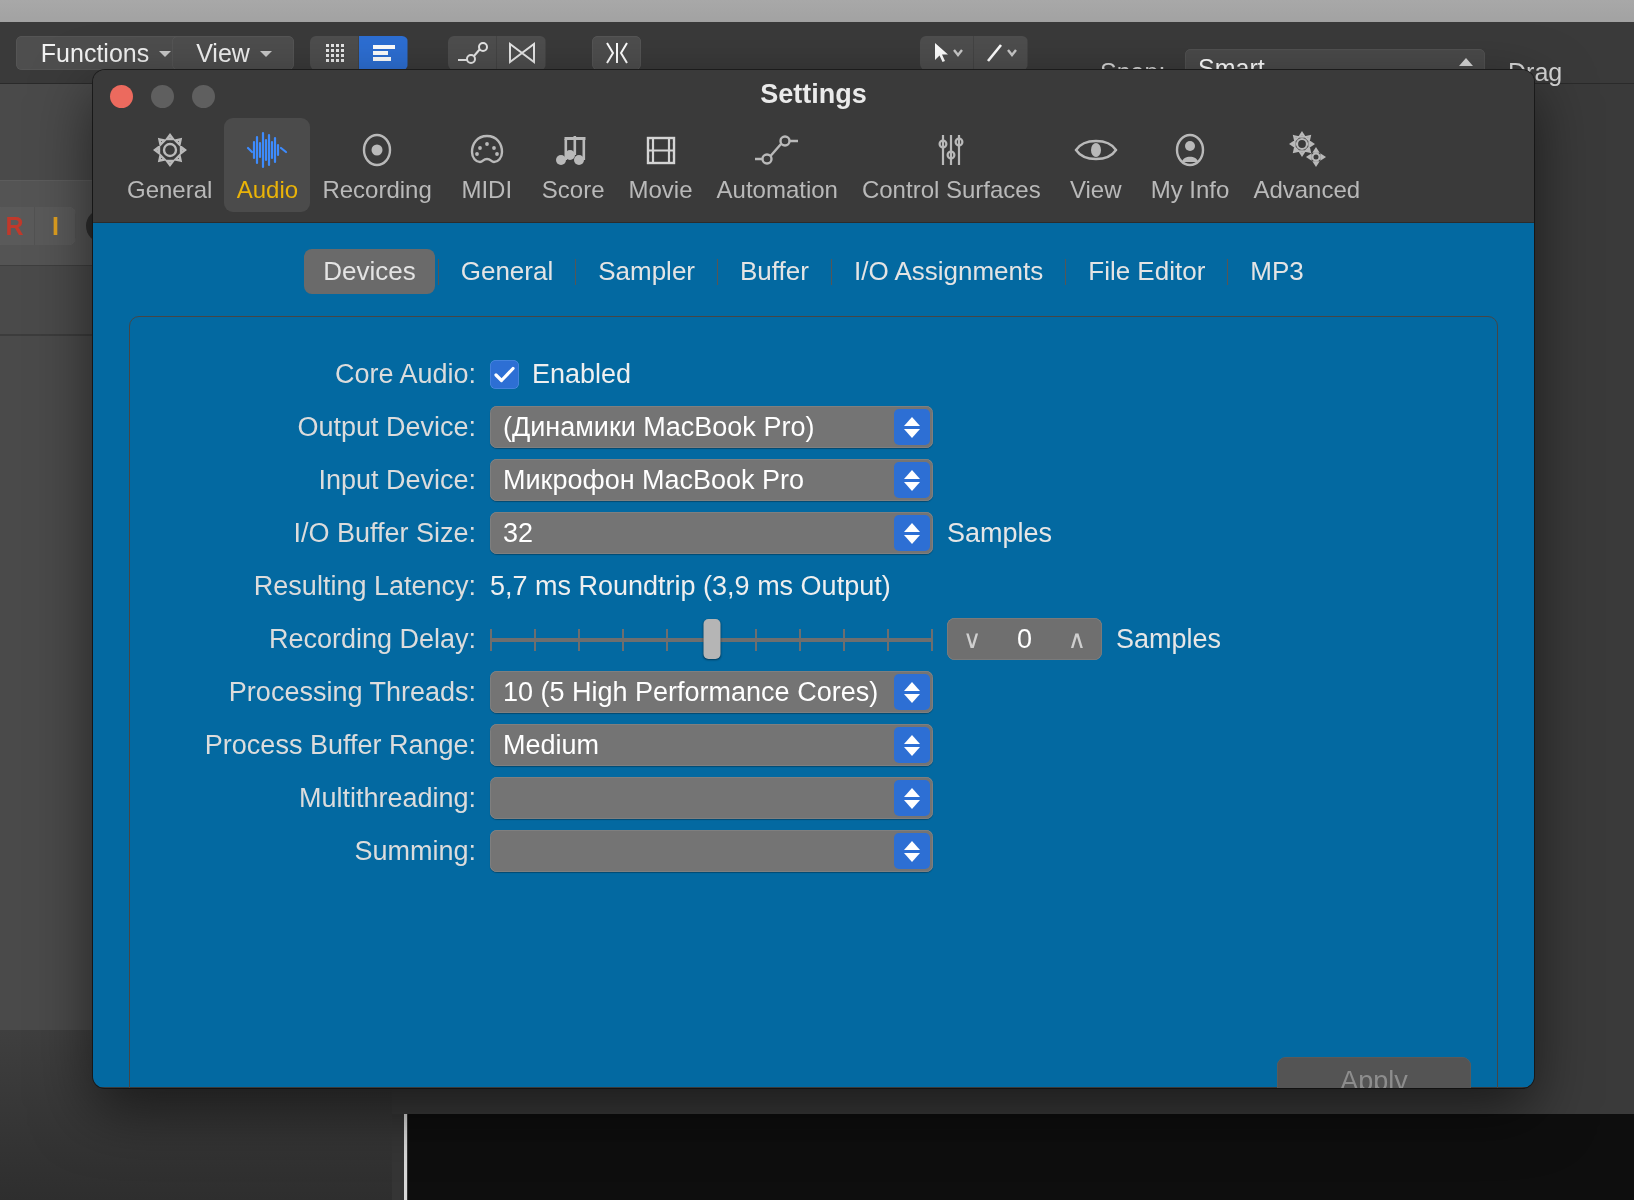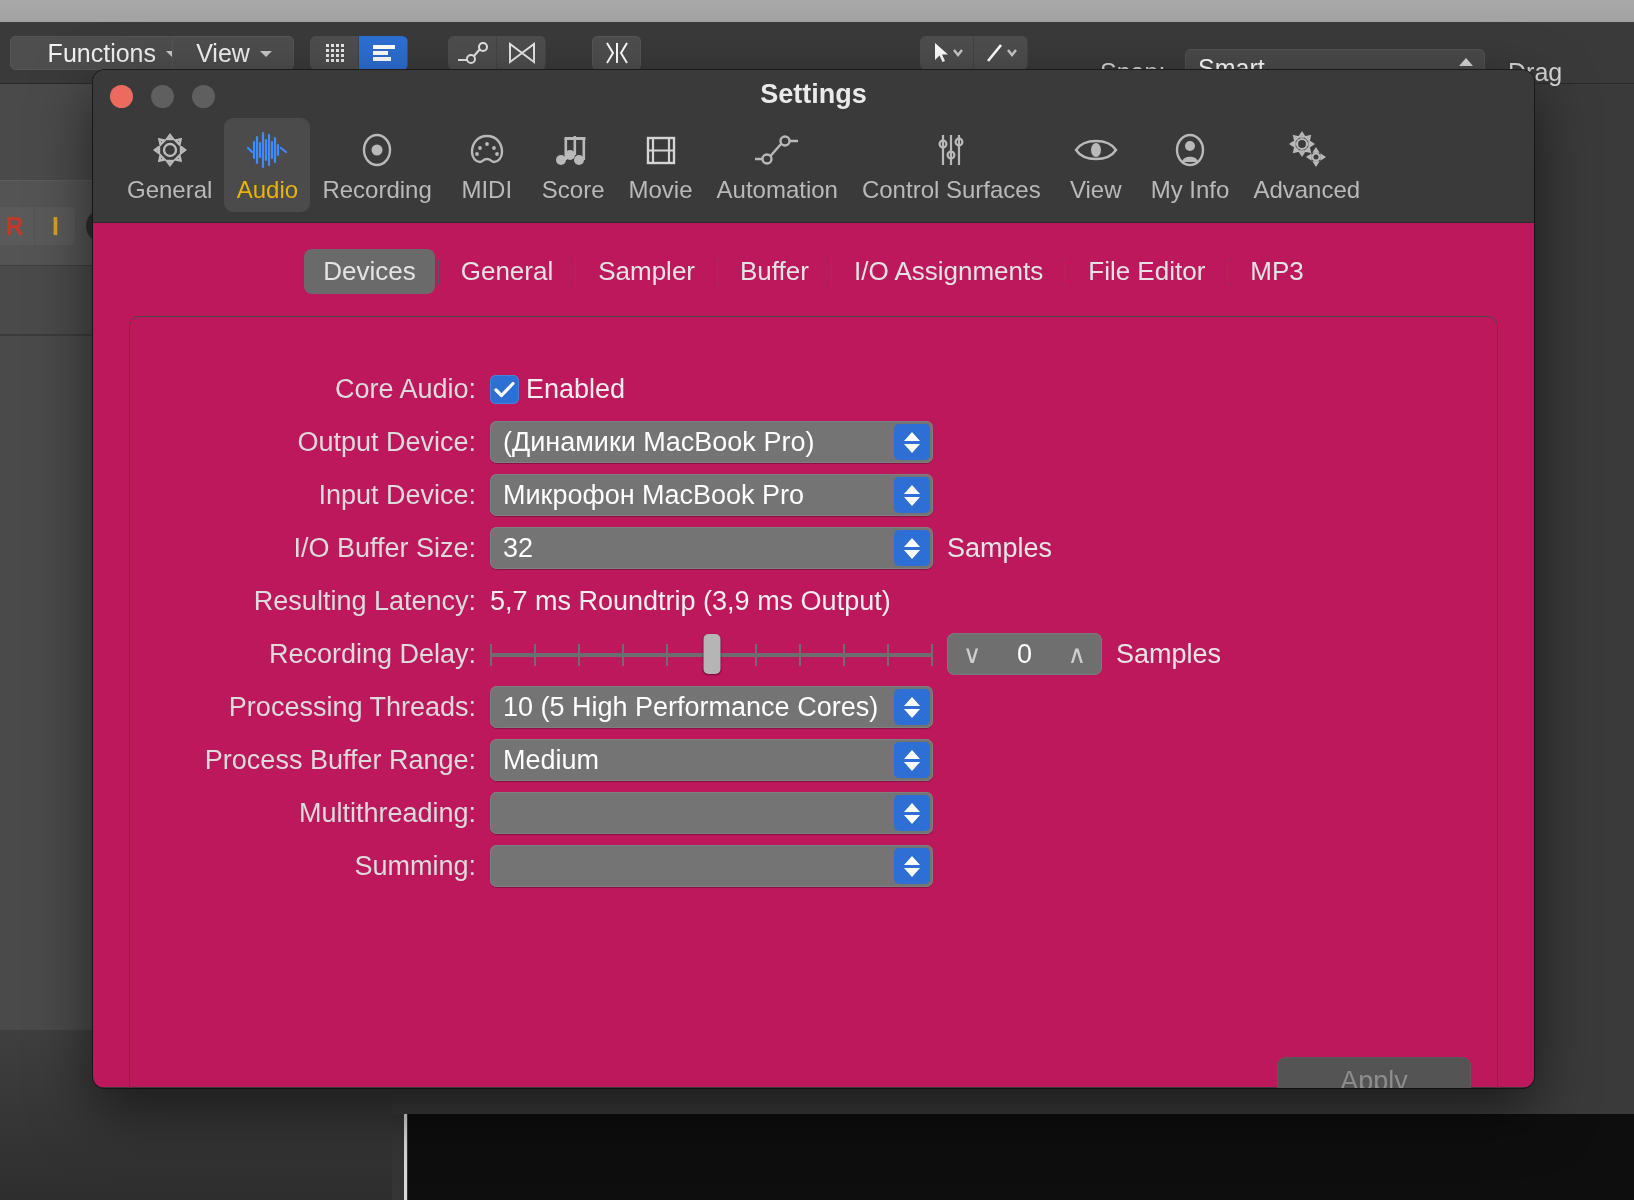--- a/index.html
+++ b/index.html
@@ -144,49 +144,49 @@
     gap: 4px; padding: 10px 12px 8px; border-radius: 9px; min-width: 86px;
   }
   .ttab.selected { background: #4b4b4b; }
   .ttab .tlabel { font-size: 24px; color: #b9b9b9; white-space: nowrap; }
   .ttab.selected .tlabel { color: #eab308; }
   .ttab .ticon { height: 44px; display: flex; align-items: center; justify-content: center; }
 
   .dlg-body {
     position: relative;
     height: calc(1018px - 48px - 106px);
-    background: #be185d;
+    background: #0369a1;
     padding: 26px 36px 22px 36px;
   }
 
   .subtabs {
     display: flex; align-items: center; justify-content: center;
     margin-bottom: 22px;
   }
   .subtab {
     position: relative; font-size: 26px; color: #e4e4e4;
     padding: 7px 19px; border-radius: 8px; white-space: nowrap;
   }
   .subtab.active { background: #6a6a6a; }
   .subsep { width: 1px; height: 26px; background: #565656; margin: 0 3px; }
 
   .panel {
     border: 1px solid #464646; border-radius: 10px;
-    height: 100%; position: relative; padding-top: 50px;
+    height: 100%; position: relative; padding-top: 35px;
   }
 
   .rows { display: flex; flex-direction: column; gap: 9px; }
   .row { display: flex; align-items: center; height: 44px; }
   .rlabel {
     width: 360px; text-align: right; padding-right: 14px;
     font-size: 27px; color: #dcdcdc; white-space: nowrap;
   }
   .rfield { display: flex; align-items: center; gap: 14px; }
 
-  .checkbox-wrap { display: flex; align-items: center; gap: 7px; }
+  .checkbox-wrap { display: flex; align-items: center; gap: 13px; }
   .checkbox {
     width: 29px; height: 29px; border-radius: 6px; background: #2d6fd4;
     display: flex; align-items: center; justify-content: center;
     box-shadow: inset 0 0 0 .5px #5a95e6;
   }
   .checkbox svg { display: block; }
   .chk-label { font-size: 27px; color: #efefef; }
 
   .popup {
     position: relative; width: 443px; height: 42px;
@@ -259,21 +259,21 @@
   </div>
 
   <div class="arrange-area">
     <div class="arrange-lane-a"></div>
     <div class="arrange-lane-b"></div>
     <div class="arrange-vline"></div>
   </div>
   <div class="bottom-grad"></div>
 
   <div class="toolbar">
-    <div class="tb-btn tb-menu" style="left:10px;width:178px;justify-content:flex-end;">
+    <div class="tb-btn tb-menu" style="left:16px;width:178px;">
       <span>Functions</span>
       <span class="caret"></span>
     </div>
     <div class="tb-btn tb-menu" style="left:172px;width:122px;">
       <span>View</span>
       <span class="caret"></span>
     </div>
 
     <div class="tb-group" style="left:310px;">
       <div class="tb-icon">

